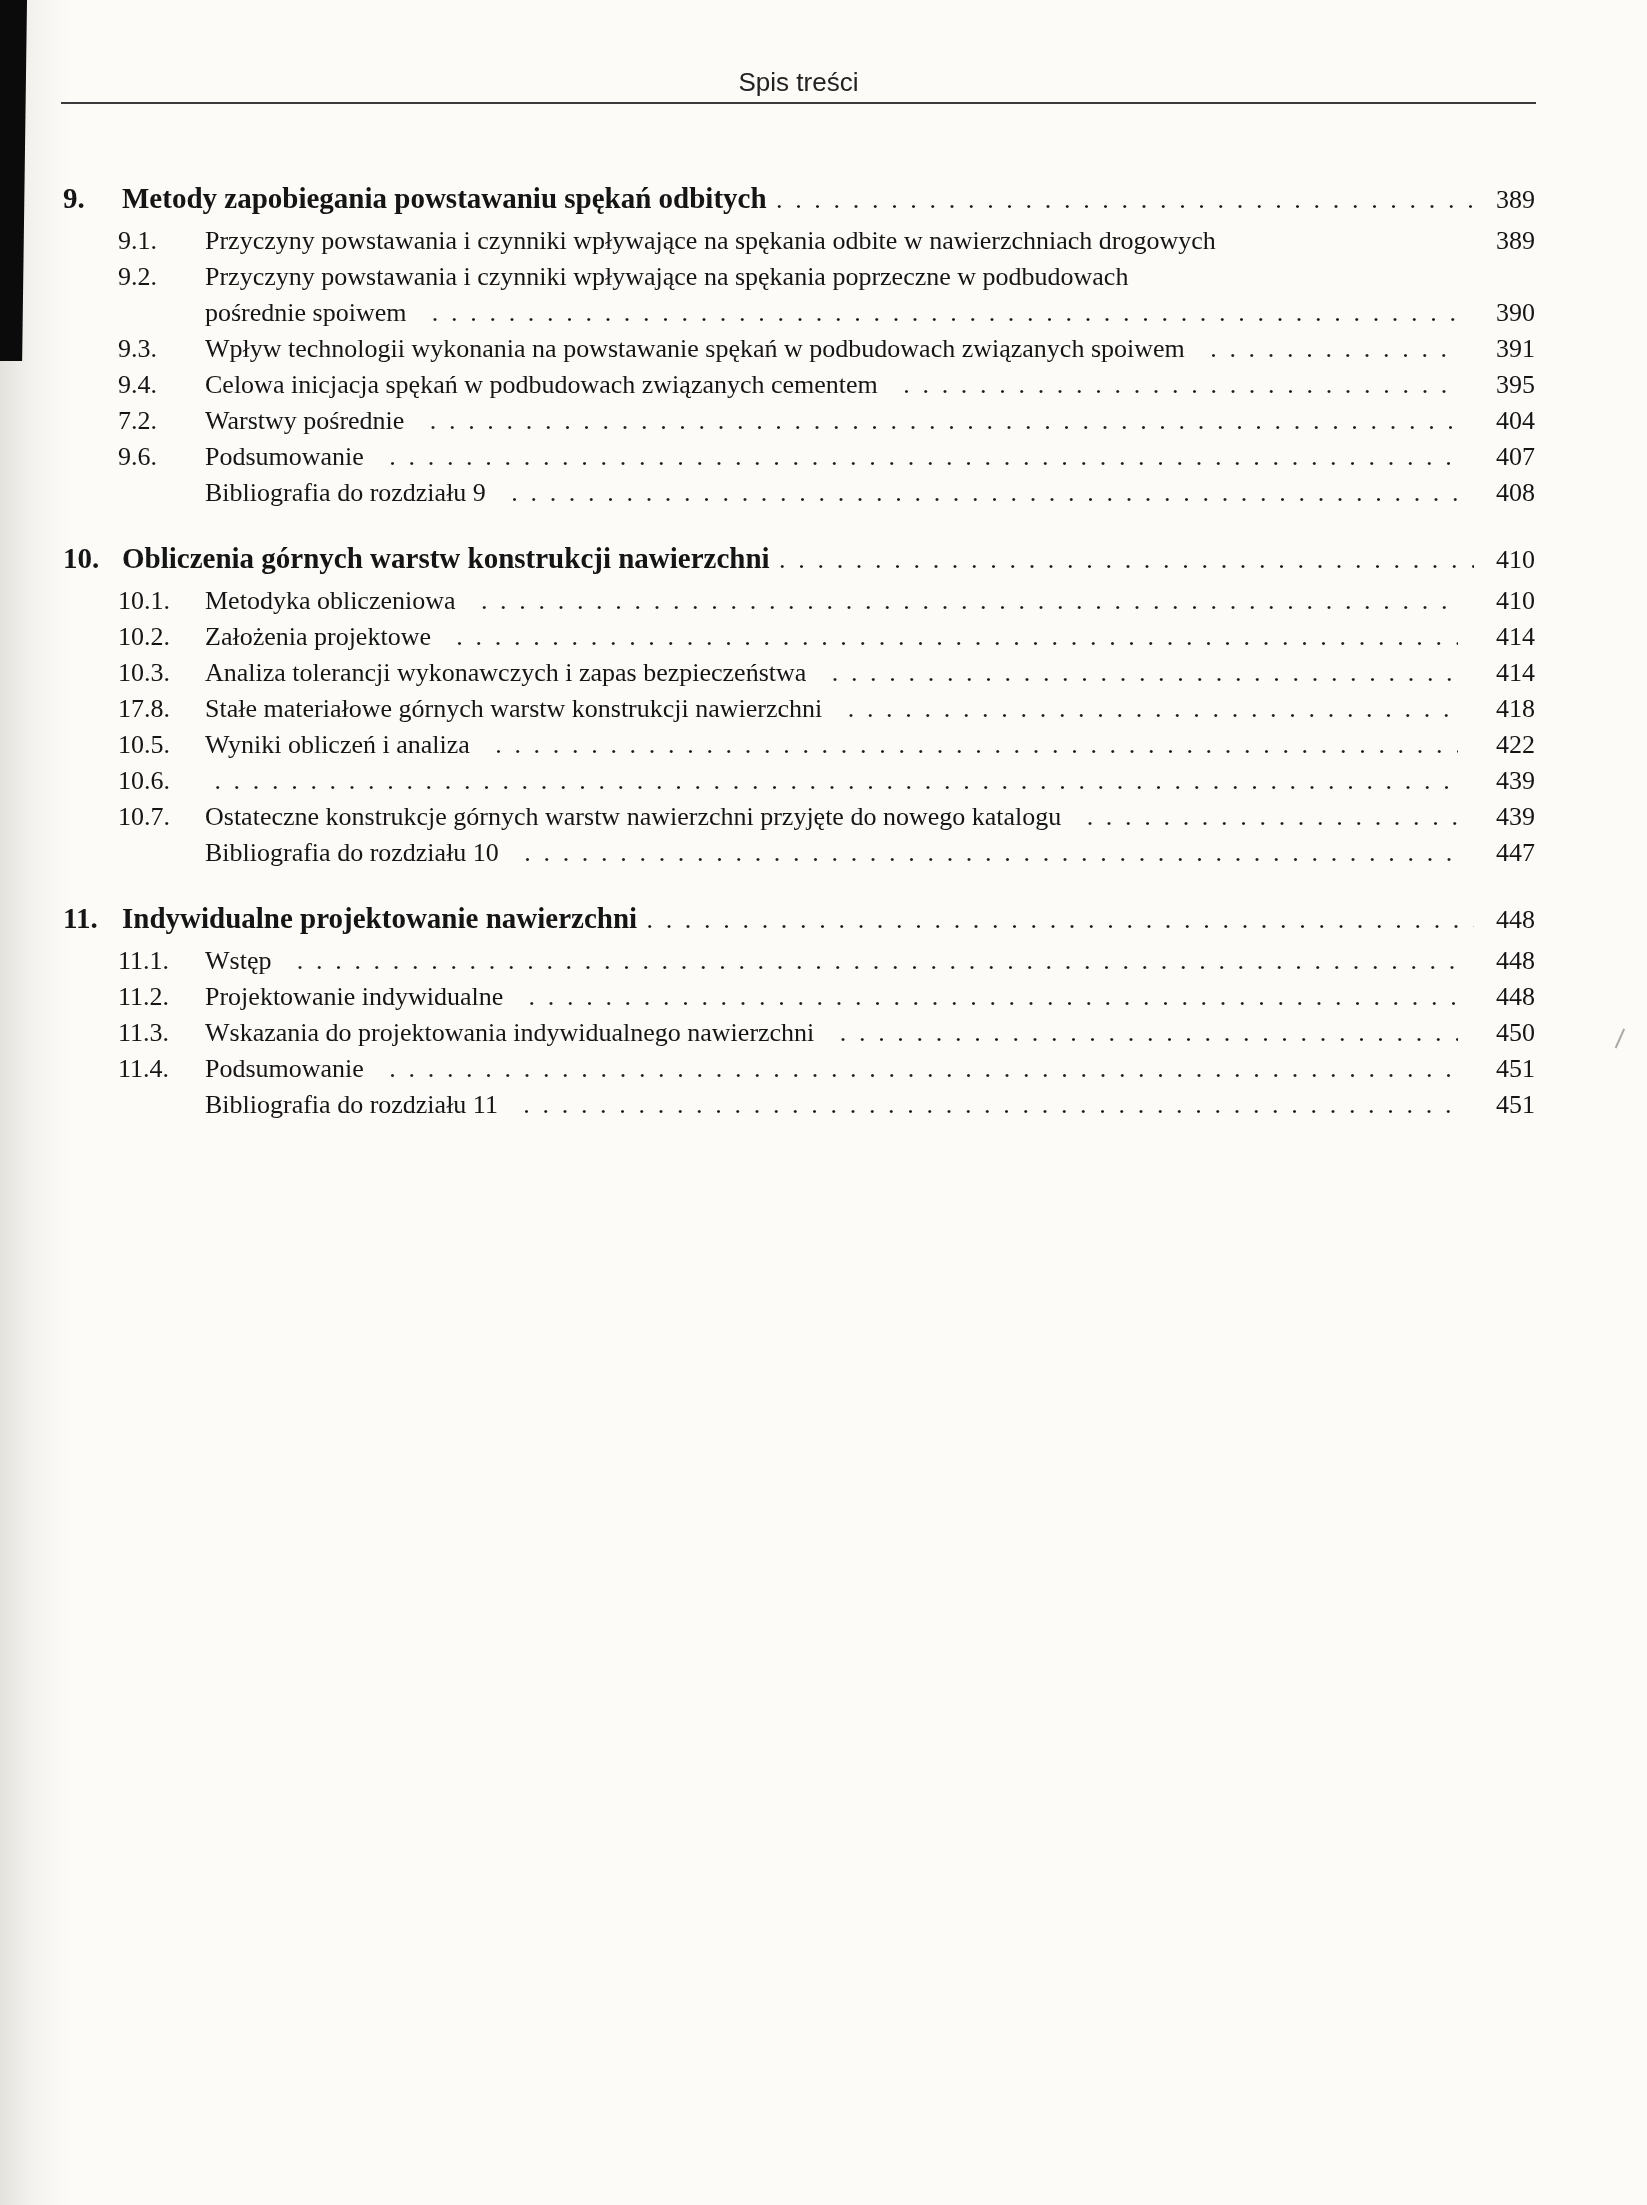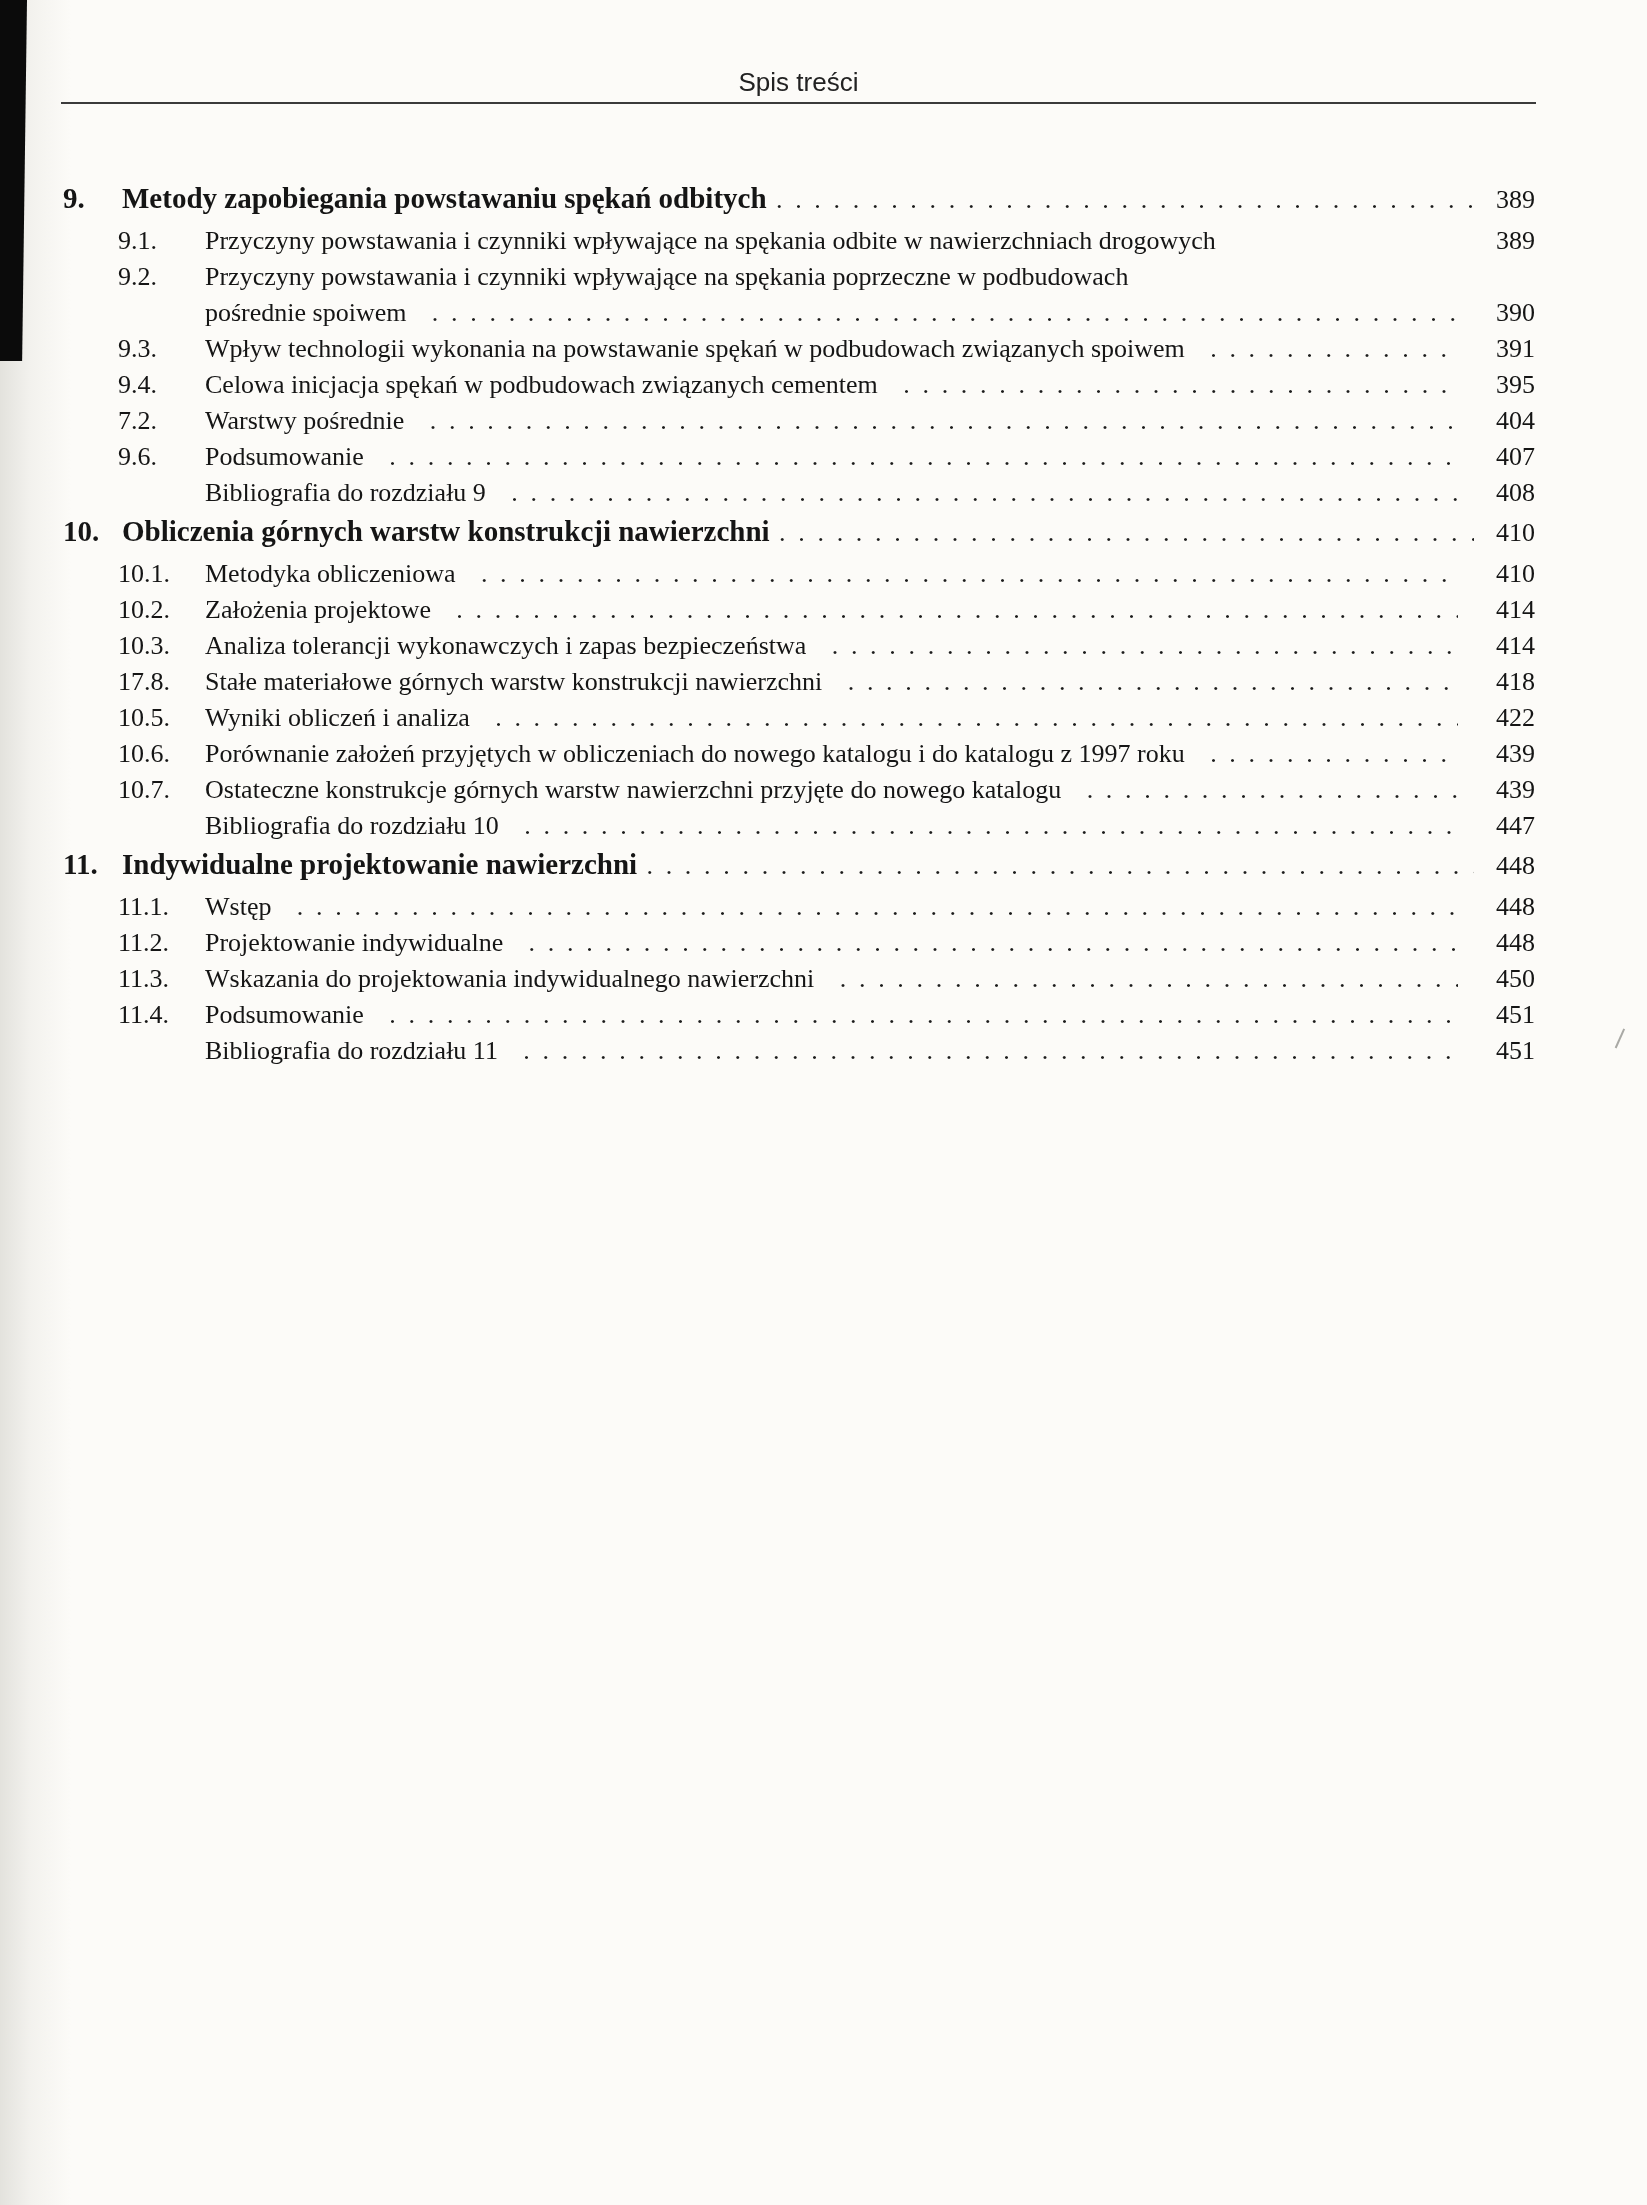--- a/index.html
+++ b/index.html
@@ -53,21 +53,21 @@
     margin: 6.3px 0 0 0;
   }
 
   
   .toc {
     position: absolute;
     top: 178px;
     left: 63px;
     right: 113px;
   }
-  .toc-section { }
+  .toc-section { margin-top: 27px; }
   .toc-section:first-child { margin-top: 0; }
 
   .row {
     display: flex;
     align-items: baseline;
     white-space: nowrap;
     font-size: 26px;
     line-height: 36px;
   }
   .row.chapter {
@@ -213,21 +213,20 @@
         <span class="page">418</span>
       </div>
       <div class="row sub">
         <span class="num">10.5.</span>
         <span class="text">Wyniki obliczeń i analiza</span>
         <span class="leader"></span>
         <span class="page">422</span>
       </div>
       <div class="row sub">
         <span class="num">10.6.</span>
-        <span class="text">Porównanie założeń przyjętych w obliczeniach do nowego katalogu i do katalogu z 1997 roku</span>
         <span class="leader"></span>
         <span class="page">439</span>
       </div>
       <div class="row sub">
         <span class="num">10.7.</span>
         <span class="text">Ostateczne konstrukcje górnych warstw nawierzchni przyjęte do nowego katalogu</span>
         <span class="leader"></span>
         <span class="page">439</span>
       </div>
       <div class="row sub">

